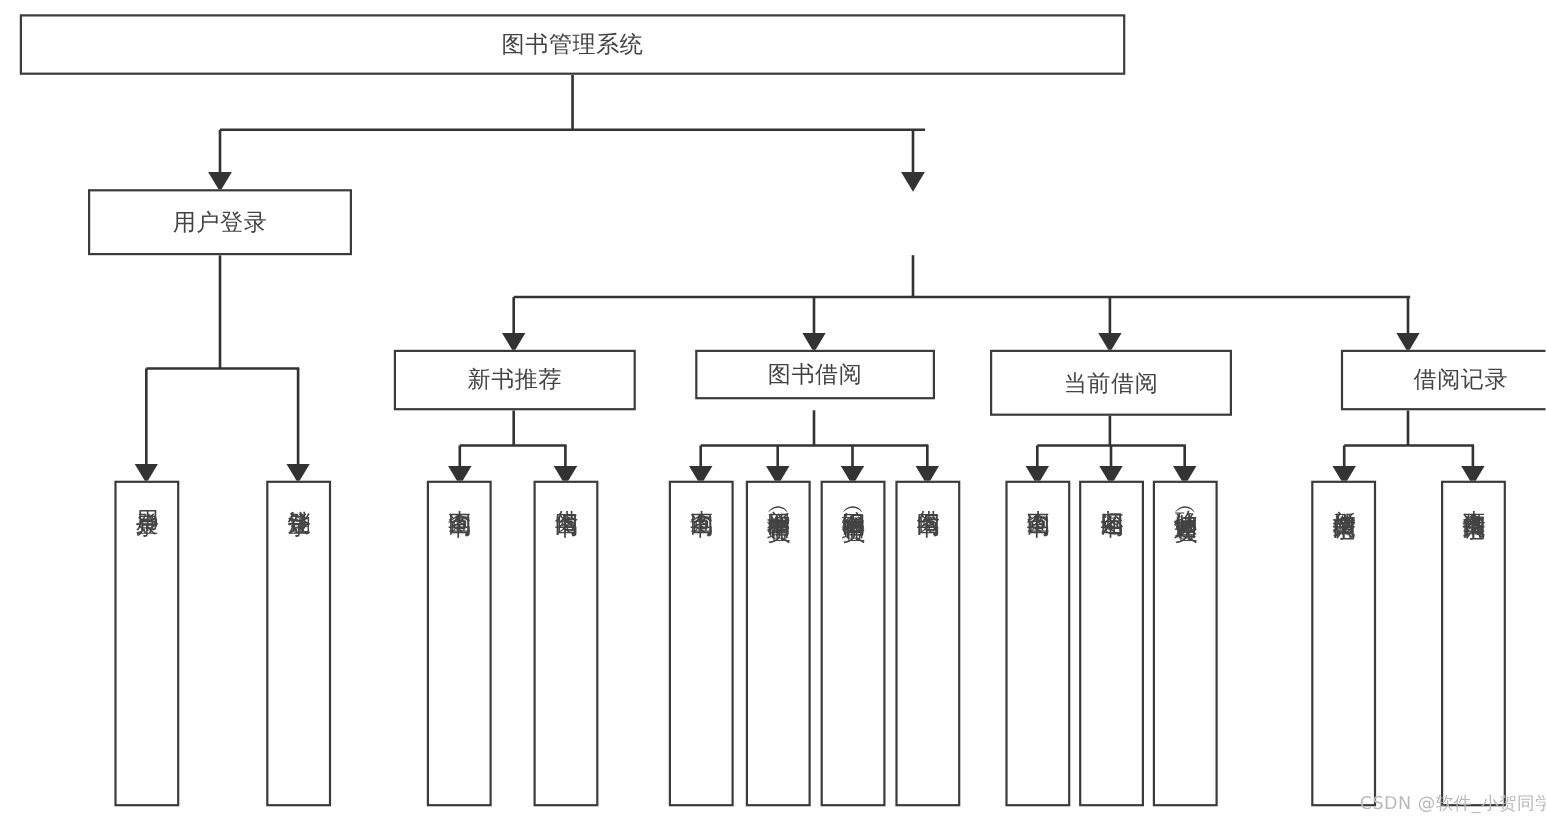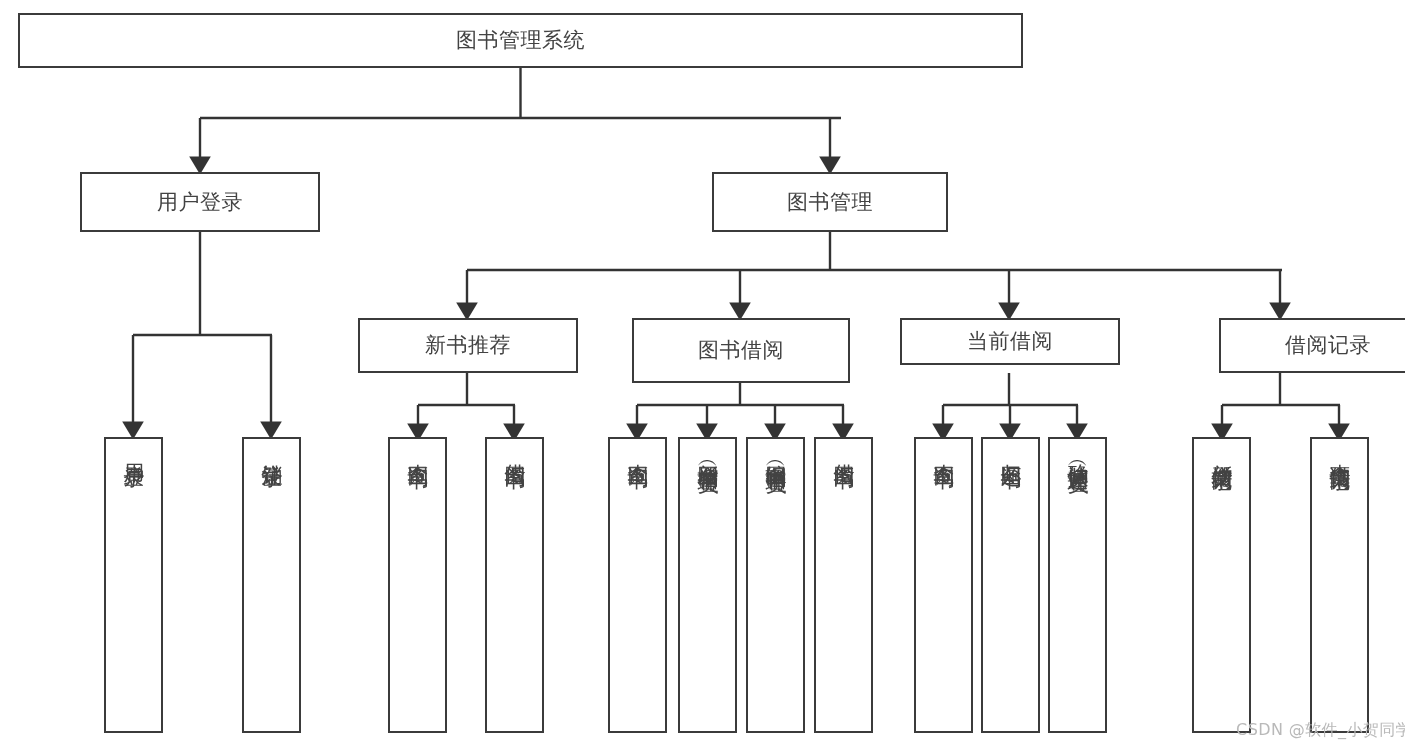--- a/index.html
+++ b/index.html
@@ -139,33 +139,30 @@
   </svg>
 
   <div class="node horizontal" style="left:18px; top:13px; width:1005px; height:55px;">
     <span class="node-label">图书管理系统</span>
   </div>
 
   <div class="node horizontal" style="left:80px; top:172px; width:240px; height:60px;">
     <span class="node-label">用户登录</span>
   </div>
 
-  <div class="node horizontal" style="left:712px; top:172px; width:236px; height:60px;">
-    <span class="node-label">图书管理</span>
-  </div>
 
   <div class="node horizontal" style="left:358px; top:318px; width:220px; height:55px;">
     <span class="node-label">新书推荐</span>
   </div>
 
-  <div class="node horizontal" style="left:632px; top:318px; width:218px; height:65px;justify-content:center;">
+  <div class="node horizontal" style="left:632px; top:318px; width:218px; height:45px;justify-content:center;">
     <span class="node-label">图书借阅</span>
   </div>
 
-  <div class="node horizontal" style="left:900px; top:318px; width:220px; height:47px;">
+  <div class="node horizontal" style="left:900px; top:318px; width:220px; height:60px;">
     <span class="node-label">当前借阅</span>
   </div>
 
   <div class="node horizontal" style="left:1172px; top:318px; width:218px; height:55px;margin-left:47px;">
     <span class="node-label">借阅记录</span>
   </div>
 
   <div class="node vertical" style="left:104px; top:437px; width:59px; height:296px;">
     <span class="node-label">用户登录</span>
   </div>

